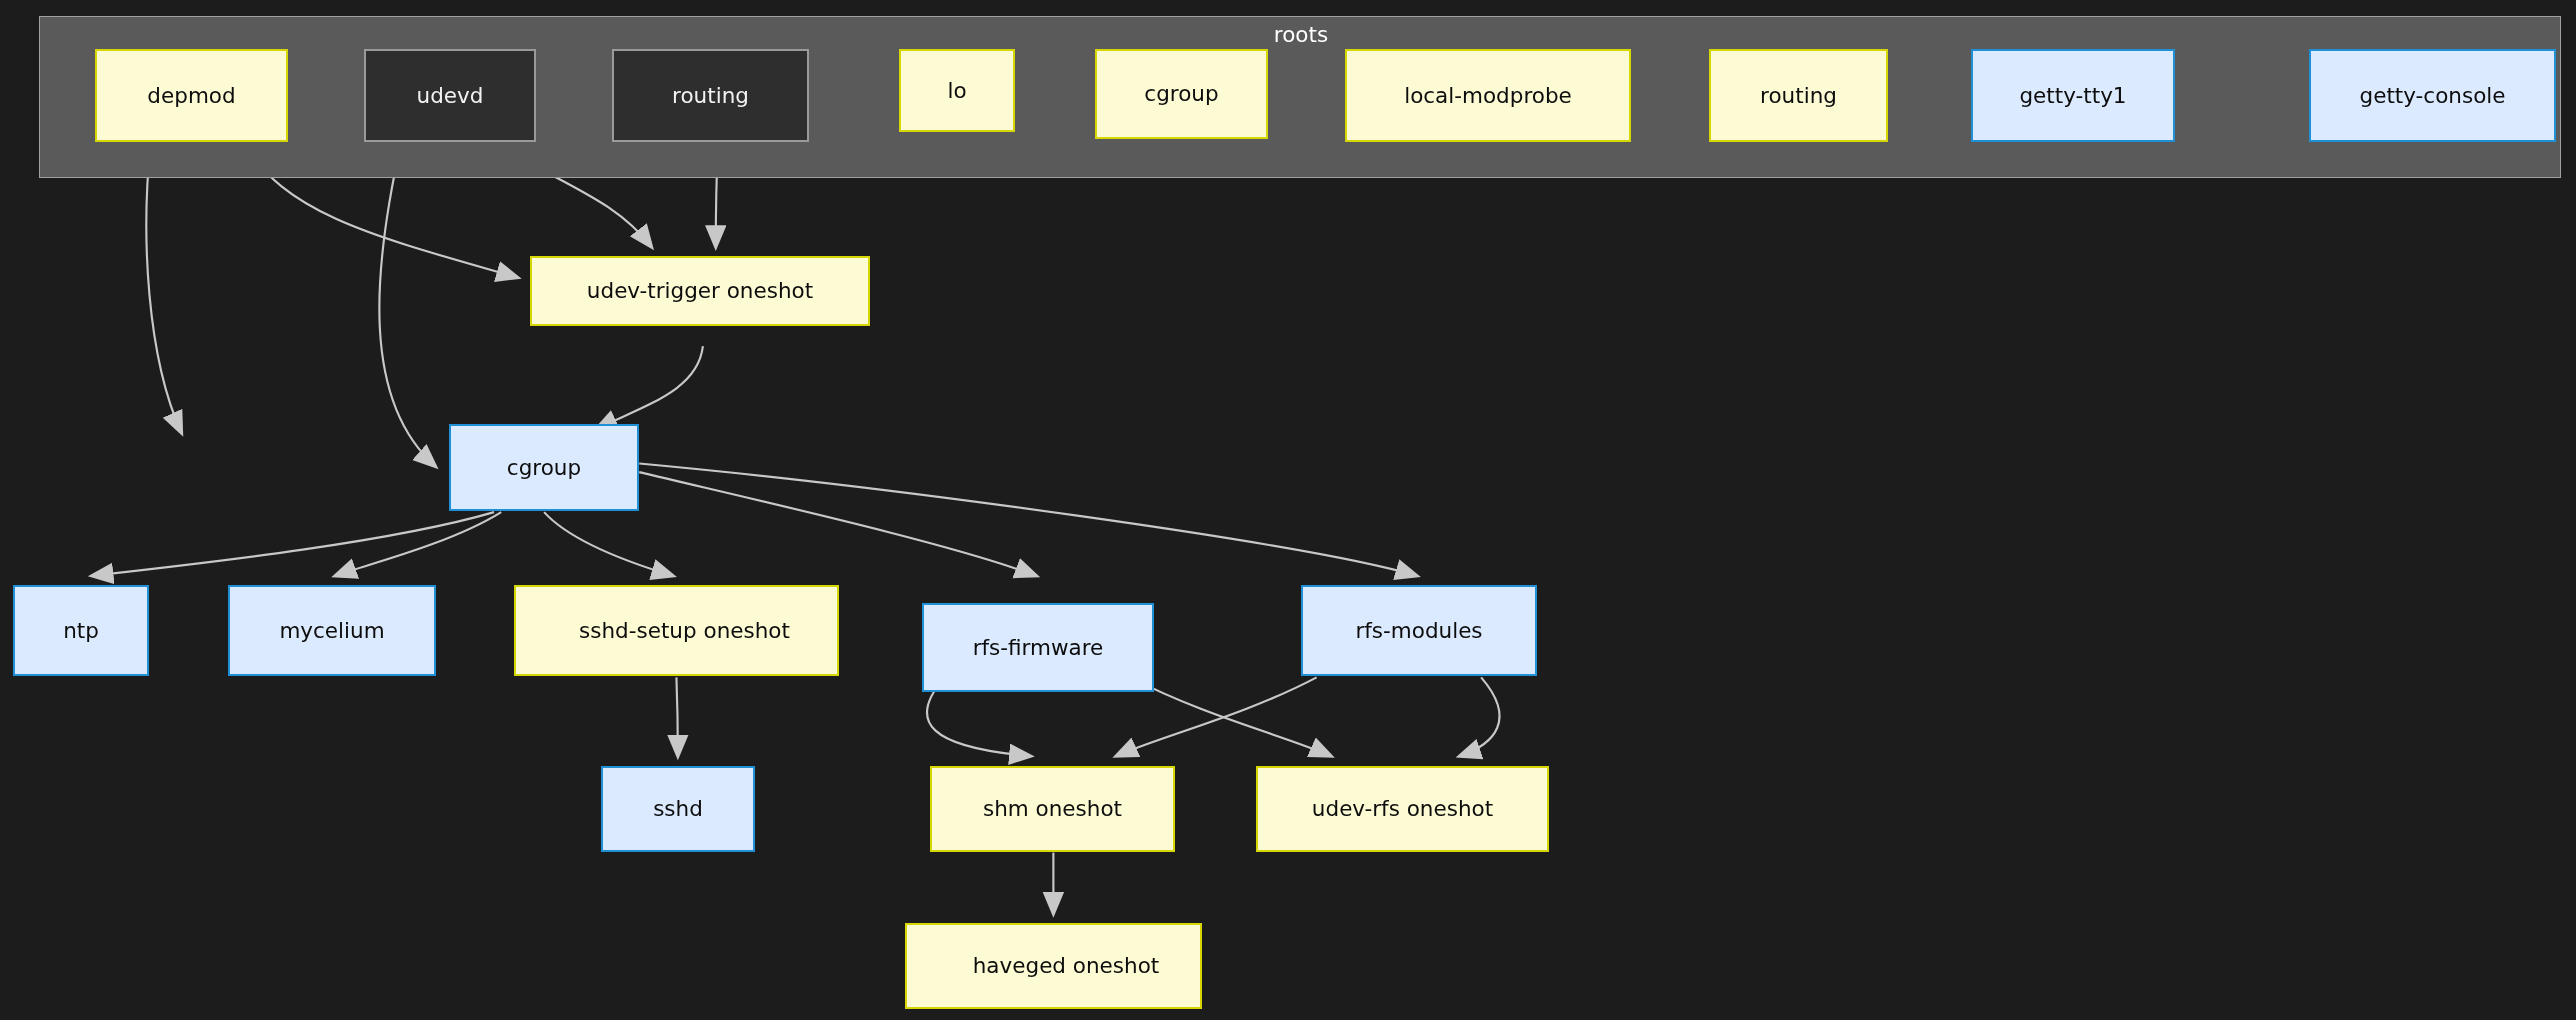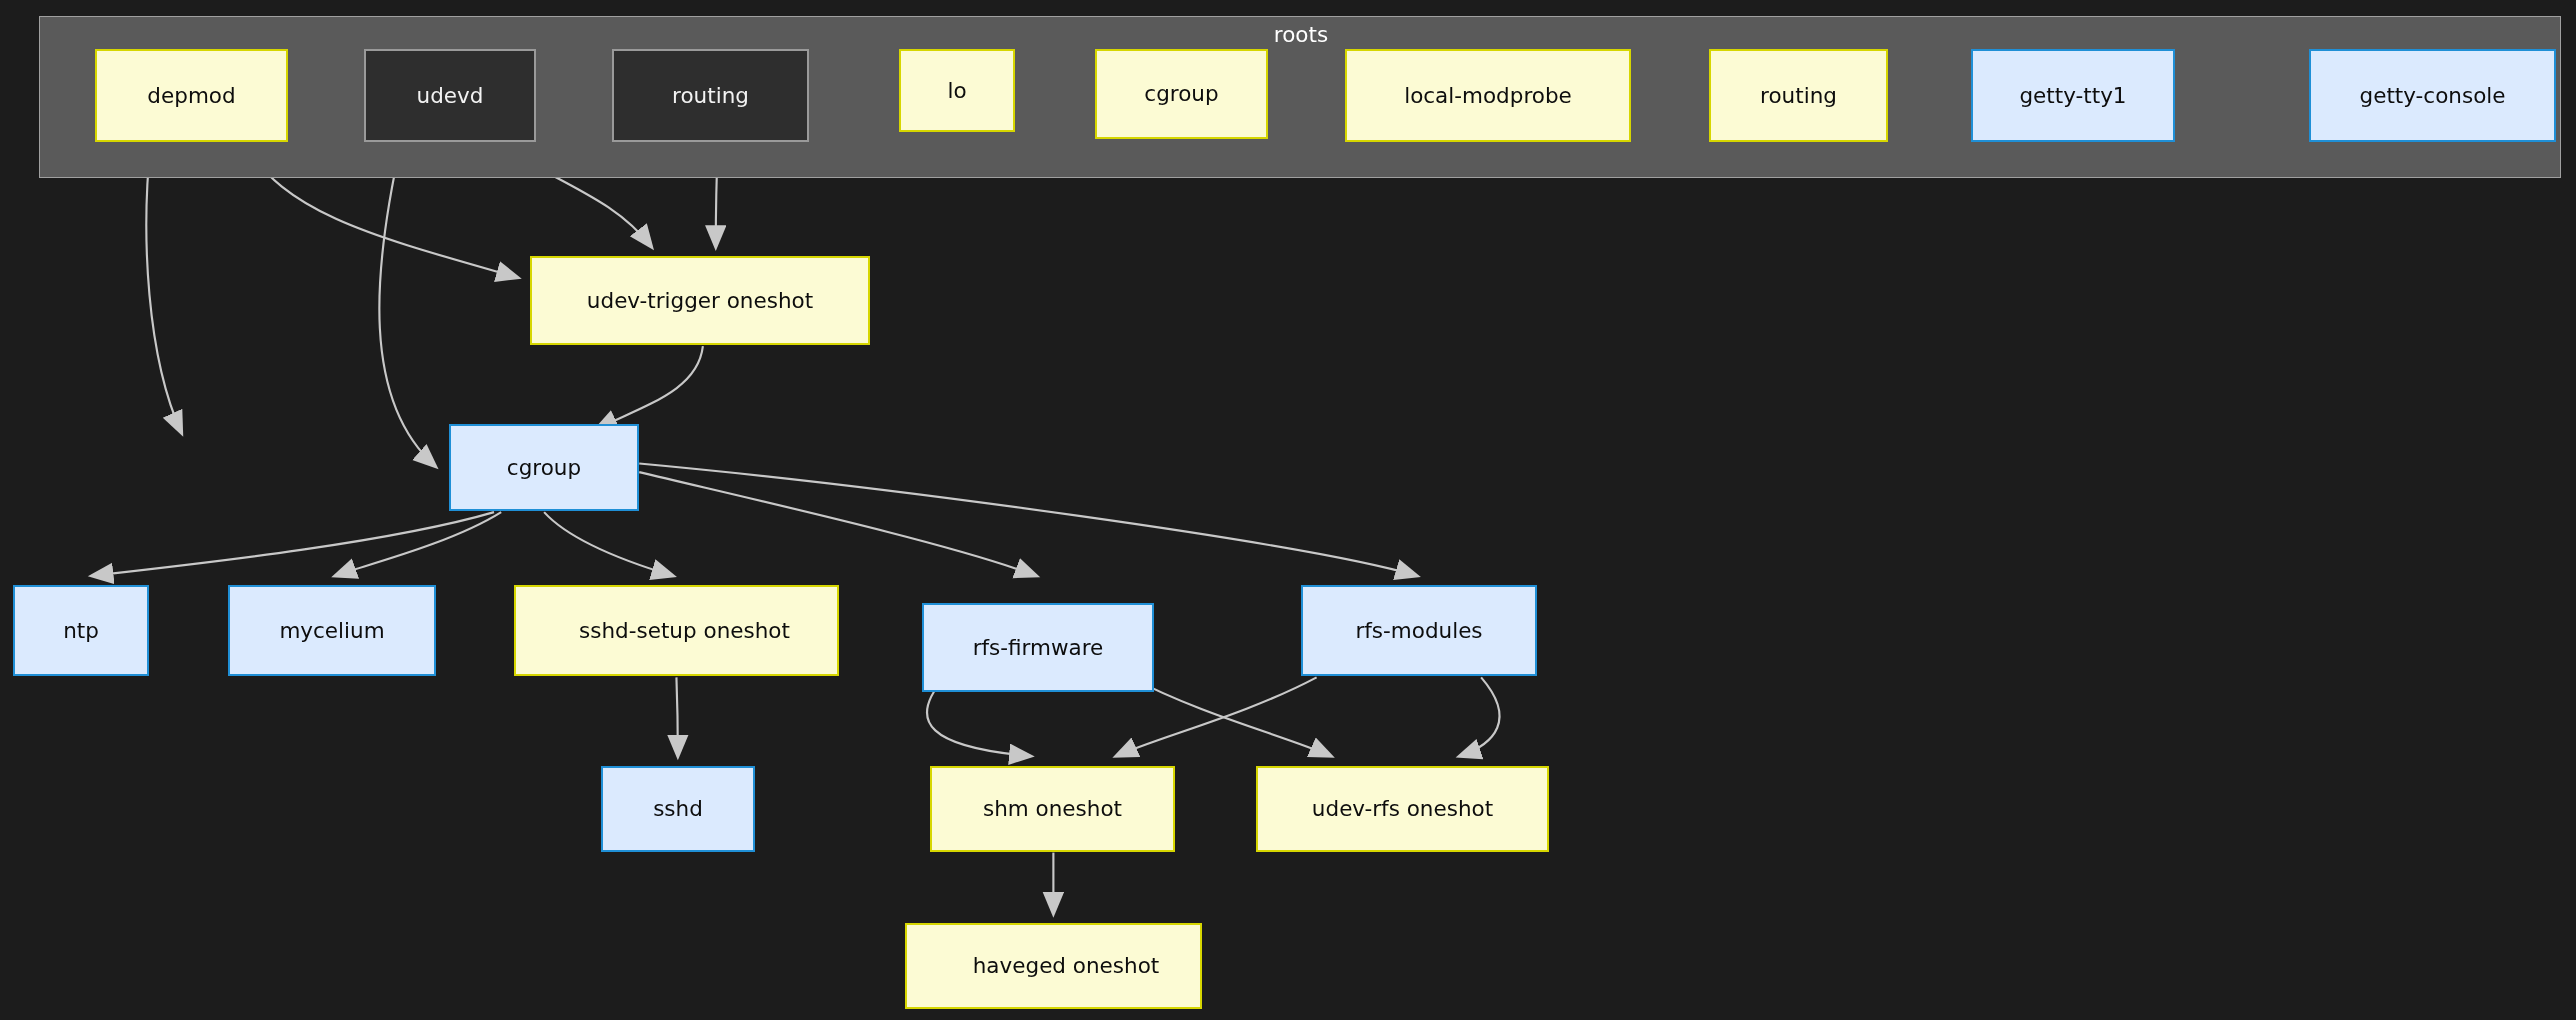--- a/index.html
+++ b/index.html
@@ -70,21 +70,21 @@
       </div>
       <div class="node yellow" style="left: 1709px; top: 49px; width: 179px; height: 93px;">
         <span>routing</span>
       </div>
       <div class="node blue" style="left: 1971px; top: 49px; width: 204px; height: 93px;">
         <span>getty-tty1</span>
       </div>
       <div class="node blue" style="left: 2261px; top: 49px; width: 247px; height: 93px; margin-left: 48px;">
         <span>getty-console</span>
       </div>
-      <div class="node yellow" style="left: 530px; top: 256px; width: 340px; height: 89px;">
+      <div class="node yellow" style="left: 530px; top: 256px; width: 340px; height: 70px;">
         <span>udev-trigger oneshot</span>
       </div>
       <div class="node blue" style="left: 449px; top: 424px; width: 190px; height: 87px;">
         <span>cgroup</span>
       </div>
       <div class="node blue" style="left: 13px; top: 585px; width: 136px; height: 91px;">
         <span>ntp</span>
       </div>
       <div class="node blue" style="left: 228px; top: 585px; width: 208px; height: 91px;">
         <span>mycelium</span>

